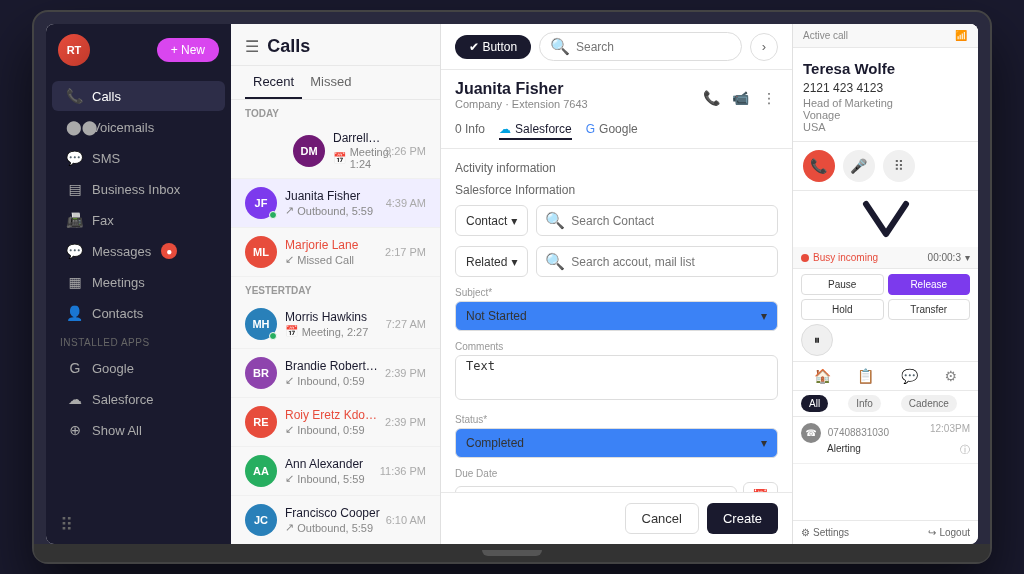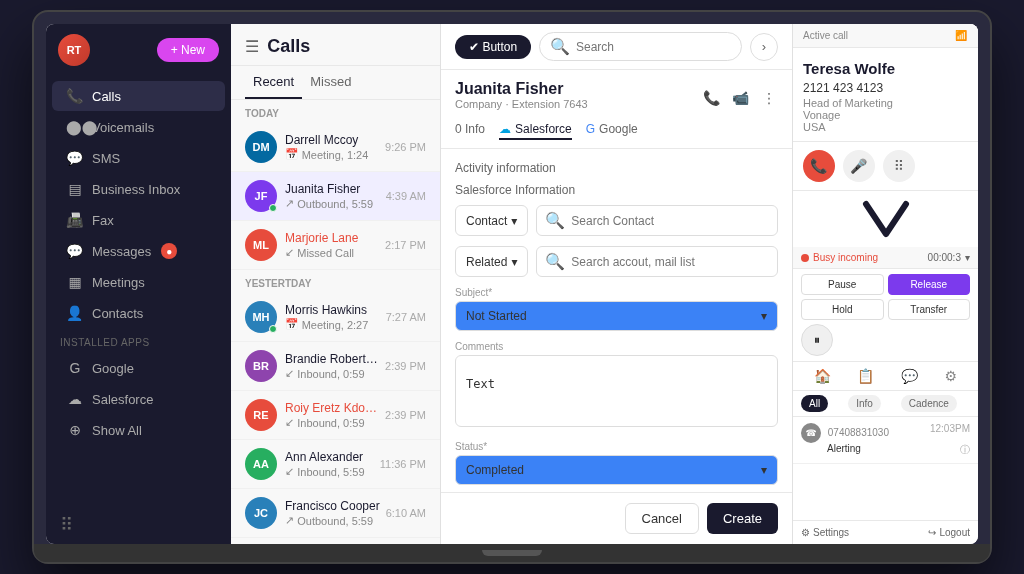--- a/index.html
+++ b/index.html
@@ -183,21 +183,21 @@
     }
     .detail-tab.active { color: #1a1a2e; border-bottom-color: #1a1a2e; }
     .detail-body { flex: 1; overflow-y: auto; padding: 12px 14px; }
     .section-title { font-size: 12px; font-weight: 500; color: #666; margin-bottom: 8px; }
     .form-row { margin-bottom: 10px; }
     .form-label { font-size: 10px; color: #999; margin-bottom: 3px; }
     .form-control {
       width: 100%;
       border: 1px solid #ddd;
       border-radius: 6px;
-      padding: 21px 10px;
+      padding: 3px 10px;
       font-size: 12px;
       color: #333;
       background: #fff;
     }
     .form-control-select {
       display: flex;
       align-items: center;
       justify-content: space-between;
       width: 100%;
       border: 1px solid #ddd;
@@ -513,21 +513,21 @@
         <span class="calls-title">Calls</span>
       </div>
       <div class="calls-tabs">
         <div class="calls-tab active">Recent</div>
         <div class="calls-tab">Missed</div>
       </div>
       <div class="call-list">
         <div class="calls-section-label">TODAY</div>
 
         <div class="call-item">
-          <div class="call-avatar" style="background:#0369a1;">DM</div>
+          <div class="call-avatar" style="background:#701a75;margin-left:48px;">DM</div>
           <div class="call-info">
             <div class="call-name">Darrell Mccoy</div>
             <div class="call-detail">
                 <span>📅</span>
                 <span>Meeting, 1:24</span>
               </div>
           </div>
           <div class="call-time">9:26 PM</div>
         </div>
         <div class="call-item" style="background:#f0eeff;">
@@ -705,20 +705,27 @@
         </div>
 
         <div class="form-row">
           <div class="form-label">Status*</div>
           <div class="form-control-select">
             <span>Completed</span>
             <span>▾</span>
           </div>
         </div>
 
+        <div class="form-row">
+          <div class="form-label">Due Date</div>
+          <div style="display:flex;gap:6px;align-items:center;">
+            <input type="text" class="form-control" style="flex: 1 1 0%;">
+            <button style="border:1px solid #ddd;border-radius:6px;padding:6px 8px;background:#fff;cursor:pointer;">📅</button>
+          </div>
+        </div>
       </div>
 
       <div class="detail-footer">
         <button class="btn-cancel">Cancel</button>
         <button class="btn-create">Create</button>
       </div>
     </div>
 
     <div class="right-panel">
       <div class="active-call-bar">

